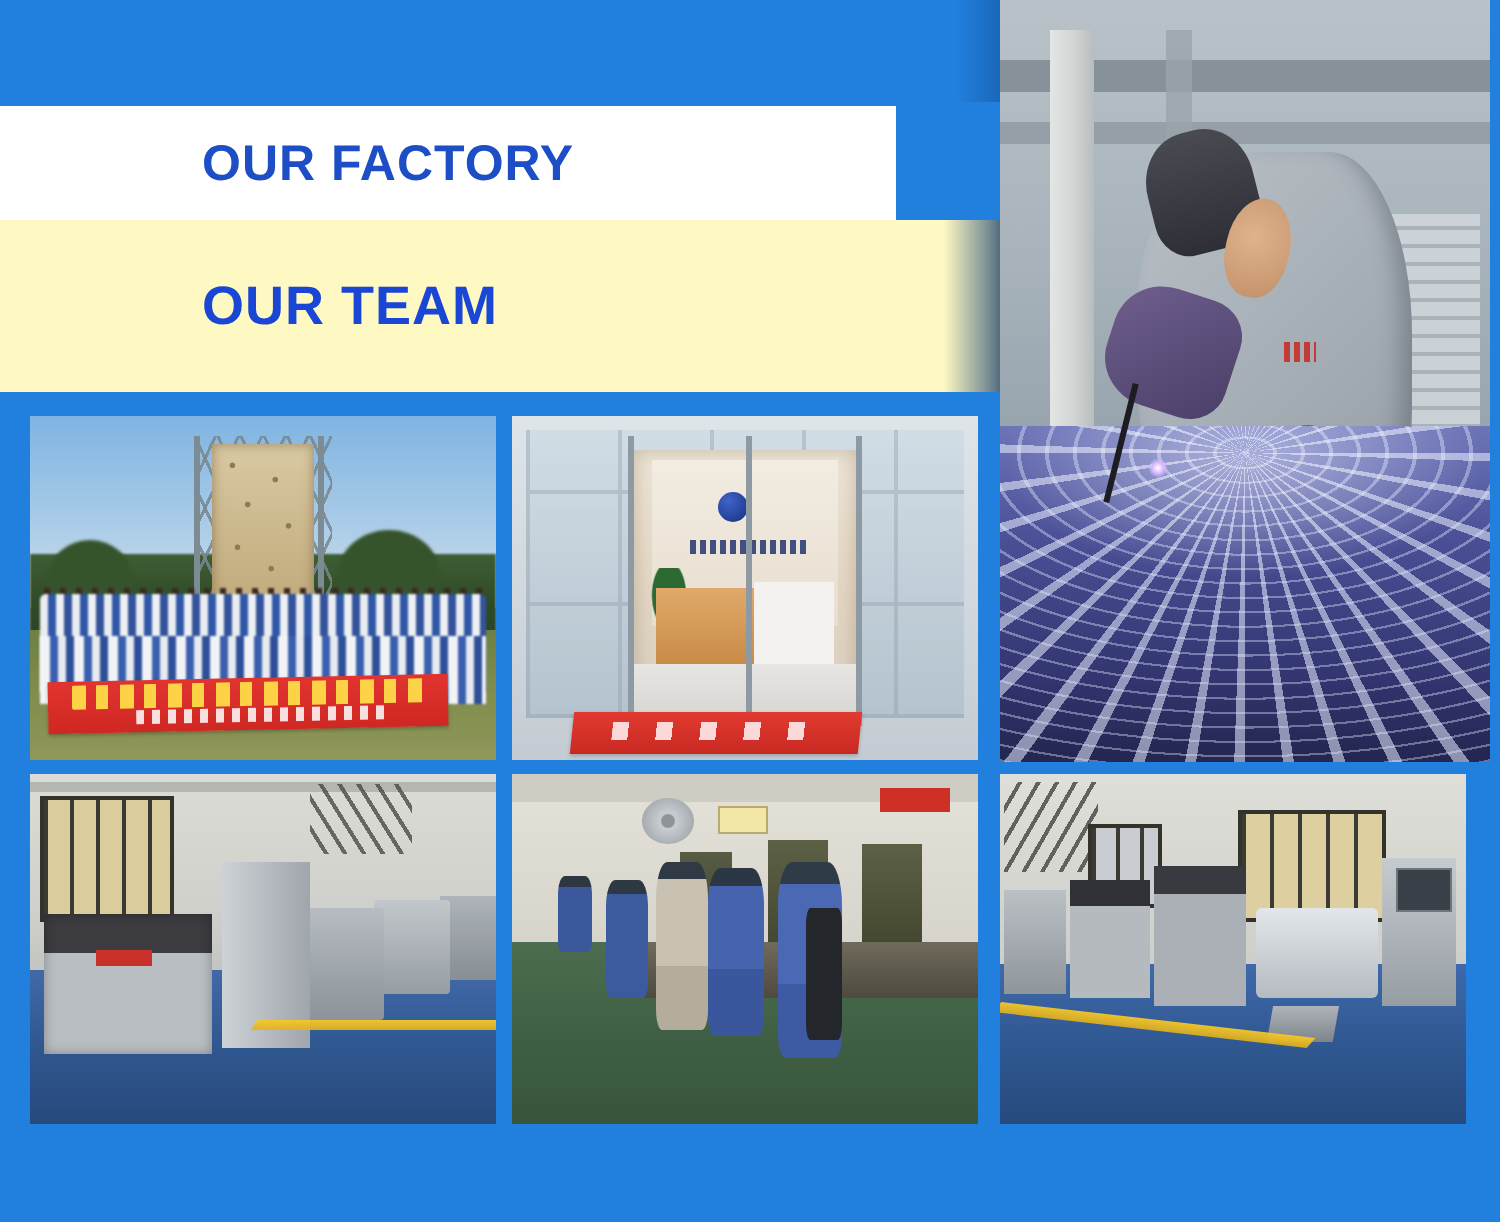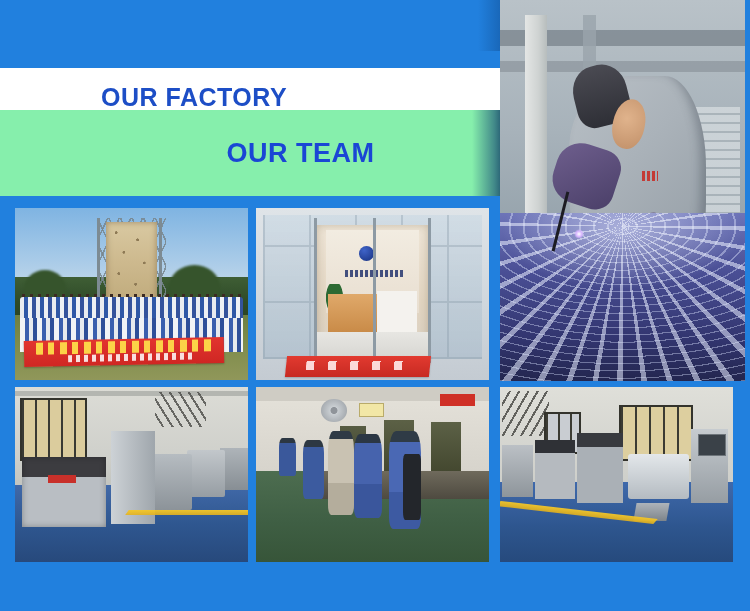--- a/index.html
+++ b/index.html
@@ -6,22 +6,22 @@
   body{
     width:750px;height:611px;overflow:hidden;
     font-family:"Liberation Sans",sans-serif;
     background:#2180de;
   }
   .page{position:relative;width:750px;height:611px;overflow:hidden;background:#2180de;}
 
   
   .band{position:absolute;left:0;display:flex;align-items:center;}
   .band-processing{top:0;width:500px;height:51px;background:#0080ff;}
-  .band-factory{top:68px;width:500px;height:59px;background:#ffffff;}
-  .band-team{top:110px;width:500px;height:86px;background:#86efac;justify-content:center;}
+  .band-factory{top:53px;width:448px;height:59px;background:#ffffff;}
+  .band-team{top:110px;width:500px;height:86px;background:#fef9c3;}
 
   .band-title{
     font-weight:bold;
     letter-spacing:0.5px;
     white-space:nowrap;
     user-select:none;
   }
   .t-processing{margin-left:99px;font-size:26px;color:#1a3fd8;}
   .t-factory{margin-left:101px;font-size:25px;color:#1d4ec6;}
   .t-team{margin-left:101px;font-size:27px;color:#1a46d5;}

